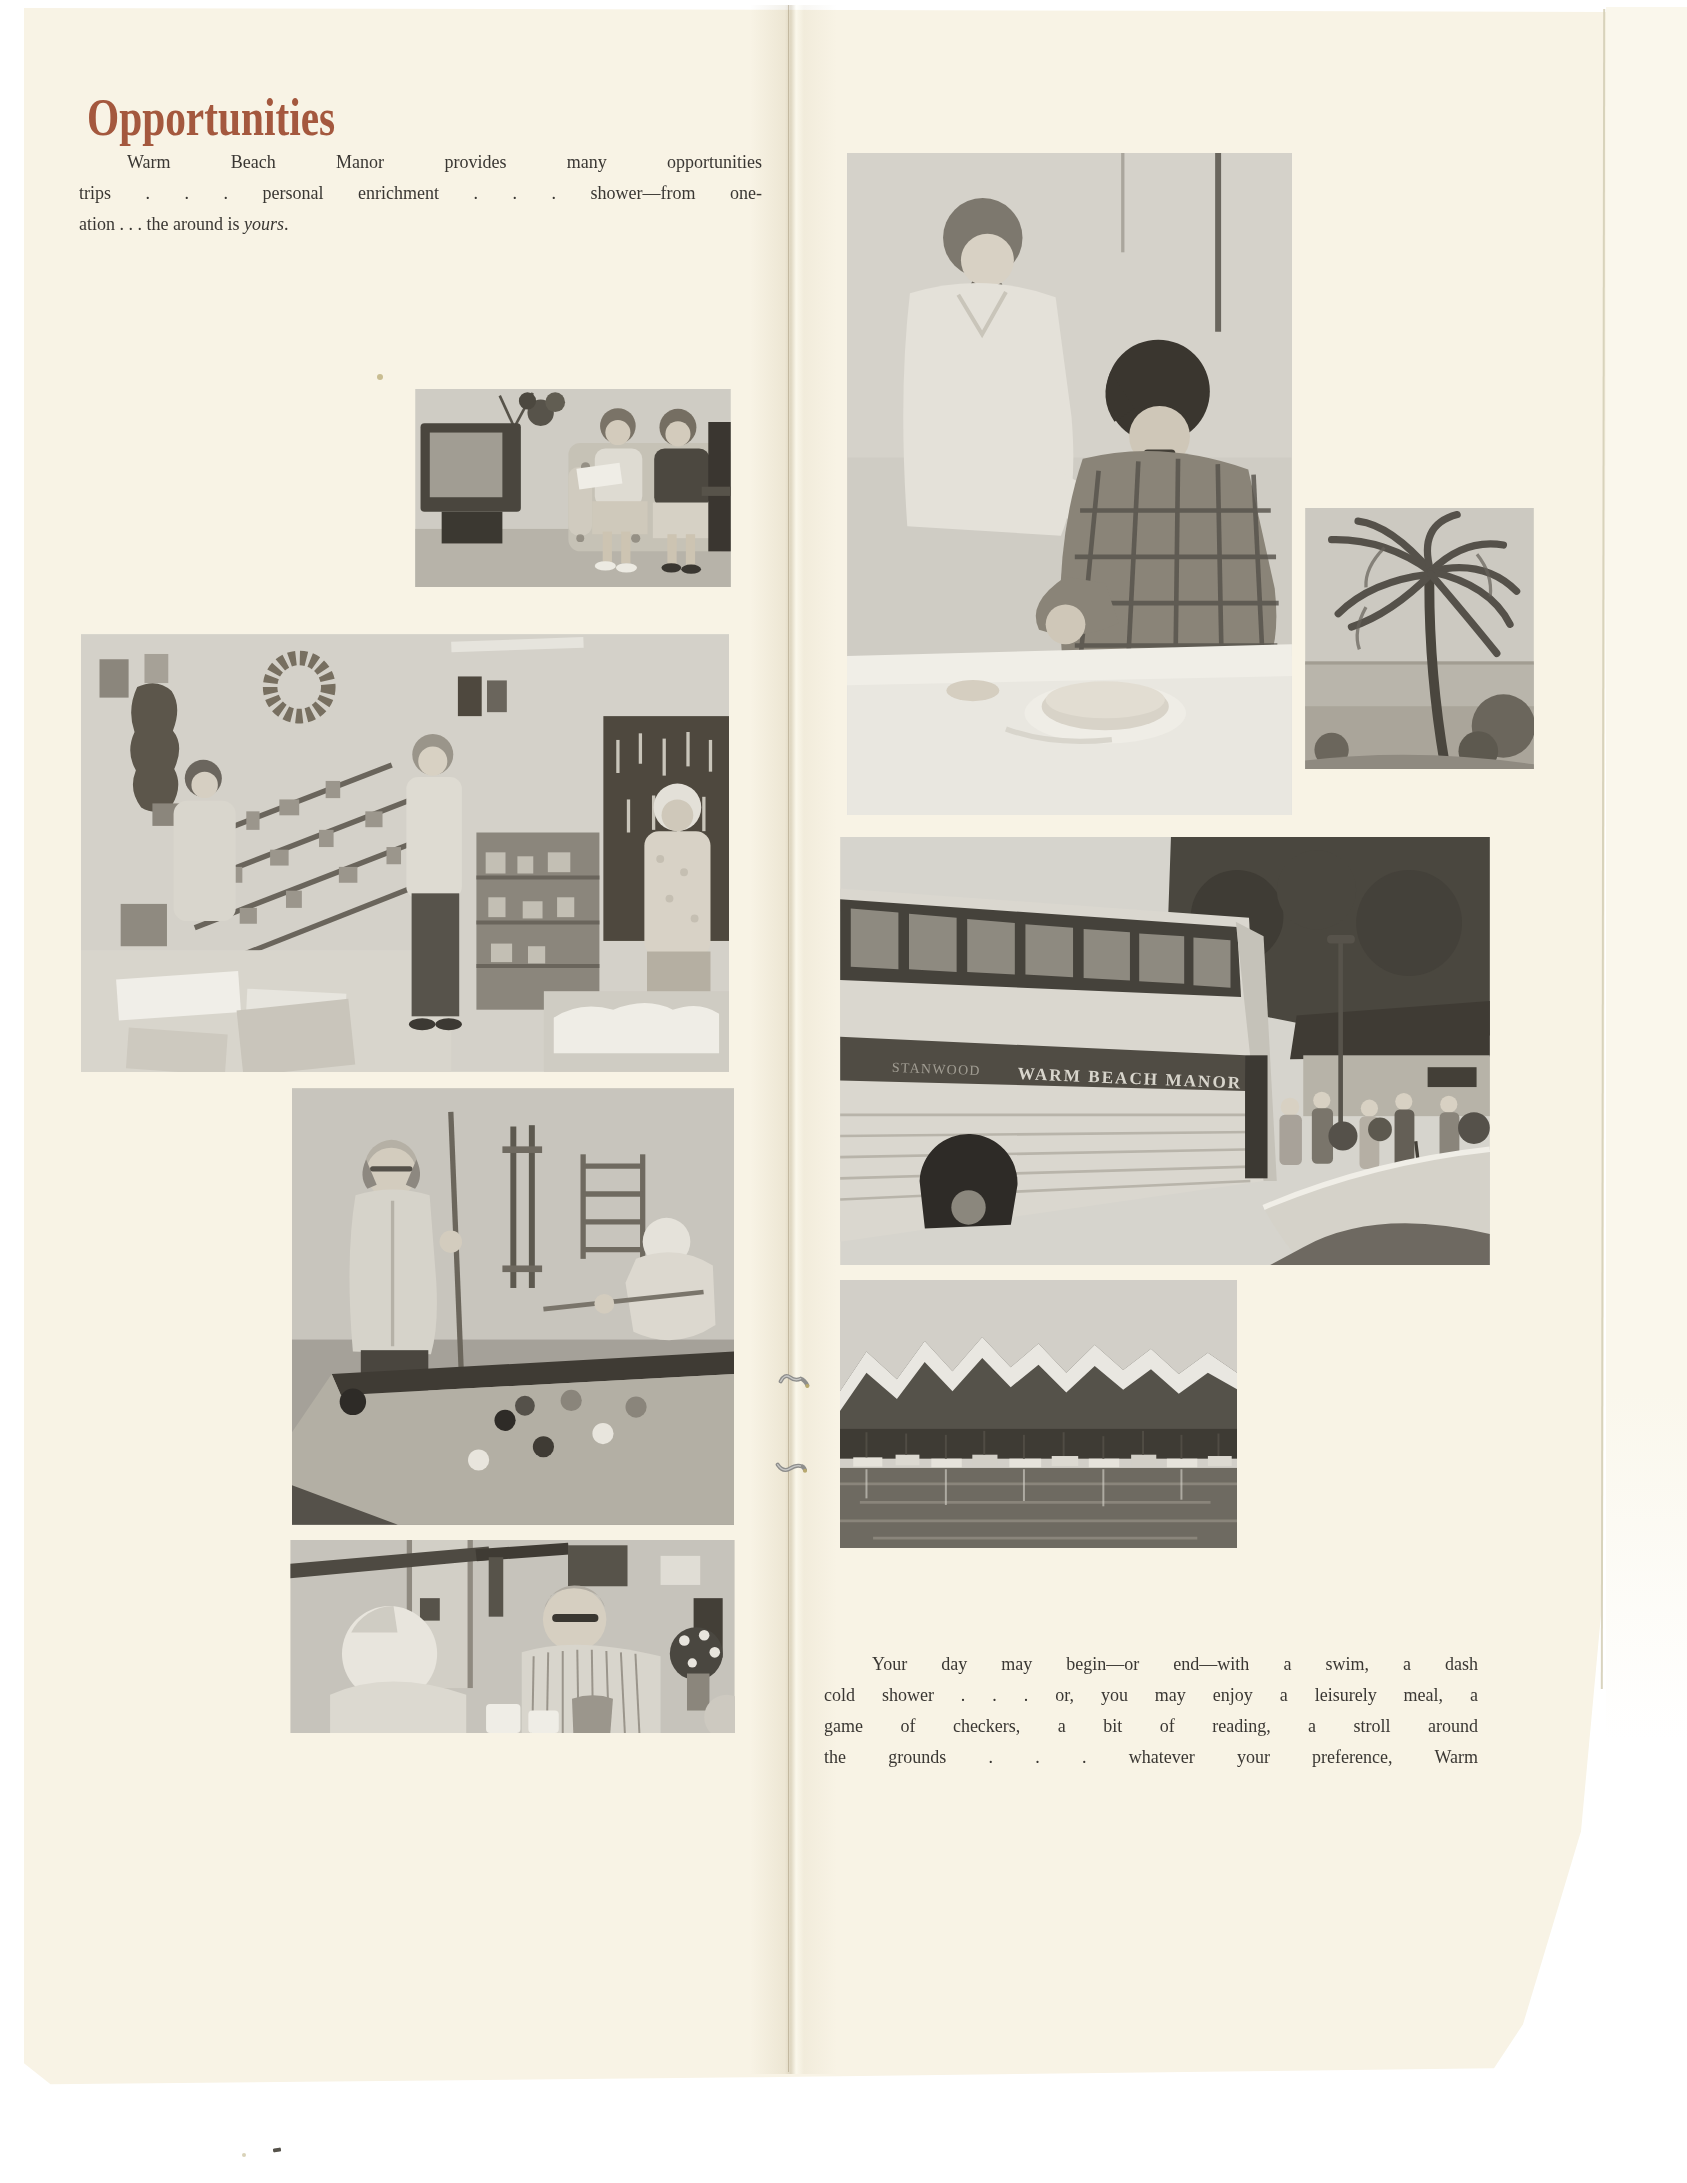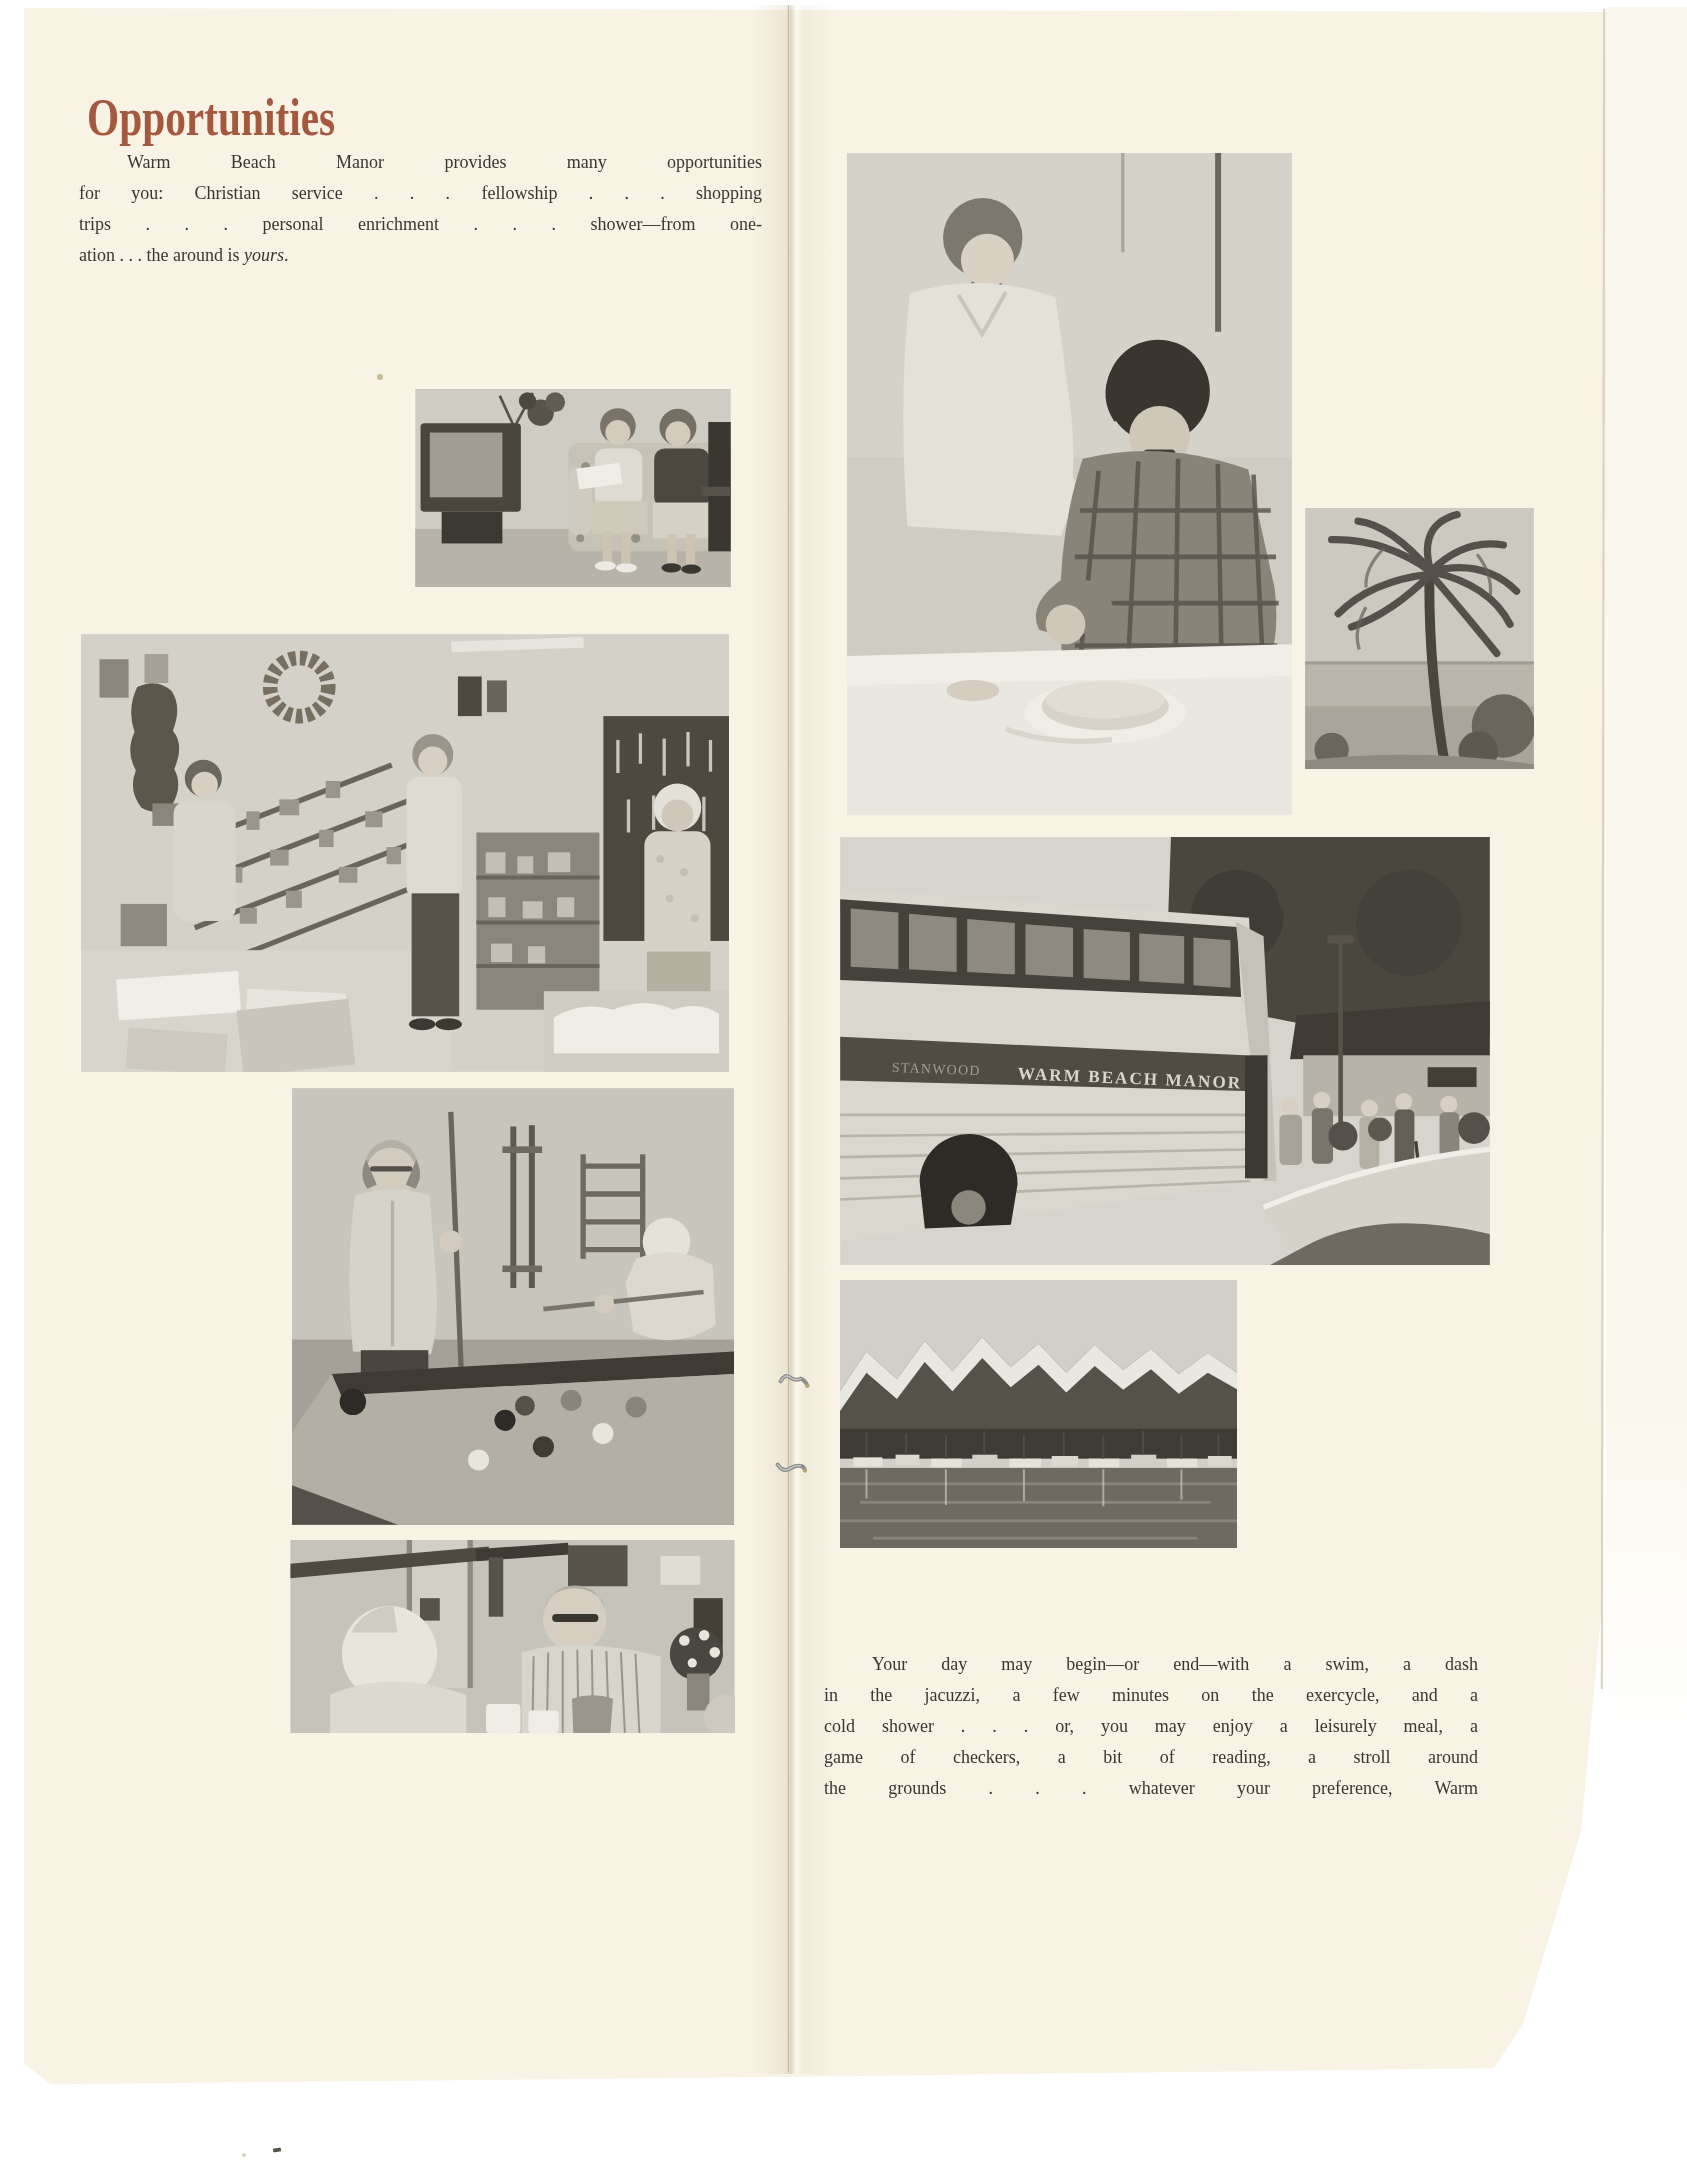--- a/index.html
+++ b/index.html
@@ -79,21 +79,20 @@
 <svg class="staple s2" viewBox="0 0 48 36">
   <path d="M4,16 Q12,28 22,22 T38,18 Q43,18 45,24" fill="none" stroke="#8e8e8c" stroke-width="6" stroke-linecap="round"></path>
   <path d="M4,16 Q12,28 22,22 T38,18" fill="none" stroke="#c8c8c6" stroke-width="2" stroke-linecap="round"></path>
   <circle cx="45" cy="25" r="3" fill="#b9a96e"></circle>
 </svg>
 
 <h1 class="heading">Opportunities</h1>
 
 <div class="para intro">
   <div class="jline first">Warm Beach Manor provides many opportunities</div>
-  <div class="jline">for you: Christian service . . . fellowship . . . shopping</div>
   <div class="jline">trips . . . personal enrichment . . . shower—from one-</div>
   <div class="jline last"><span>ation . . . the around is </span><em>yours</em><span>.</span></div>
 </div>
 
 <figure class="photo ph-couch" aria-label="Two women sitting together on a floral sofa beside a television set">
   <svg viewBox="0 0 478 300">
     <rect width="478" height="300" fill="#cfccc4"></rect>
     <rect y="212" width="478" height="88" fill="#b7b3a9"></rect>
     <line x1="150" y1="58" x2="178" y2="6" stroke="#57534a" stroke-width="4"></line>
     <line x1="150" y1="58" x2="128" y2="10" stroke="#57534a" stroke-width="4"></line>
@@ -487,21 +486,20 @@
     <rect x="600" y="202" width="34" height="56" fill="#8b867c"></rect>
     <rect x="296" y="248" width="52" height="44" rx="6" fill="#efede6"></rect>
     <rect x="360" y="258" width="46" height="34" rx="6" fill="#efede6"></rect>
     <path d="M426,240 q32,-10 62,0 l-4,52 -56,0 Z" fill="#9b968c"></path>
     <circle cx="660" cy="268" r="34" fill="#cdc9c0"></circle>
   </svg>
 </figure>
 
 <div class="para closing">
   <div class="jline first">Your day may begin—or end—with a swim, a dash</div>
-  <div class="jline">in the jacuzzi, a few minutes on the exercycle, and a</div>
   <div class="jline">cold shower . . . or, you may enjoy a leisurely meal, a</div>
   <div class="jline">game of checkers, a bit of reading, a stroll around</div>
   <div class="jline">the grounds . . . whatever your preference, Warm</div>
 </div>
 
 <div class="speck a"></div>
 <div class="speck b"></div>
 <div class="speck c"></div>
 
 

